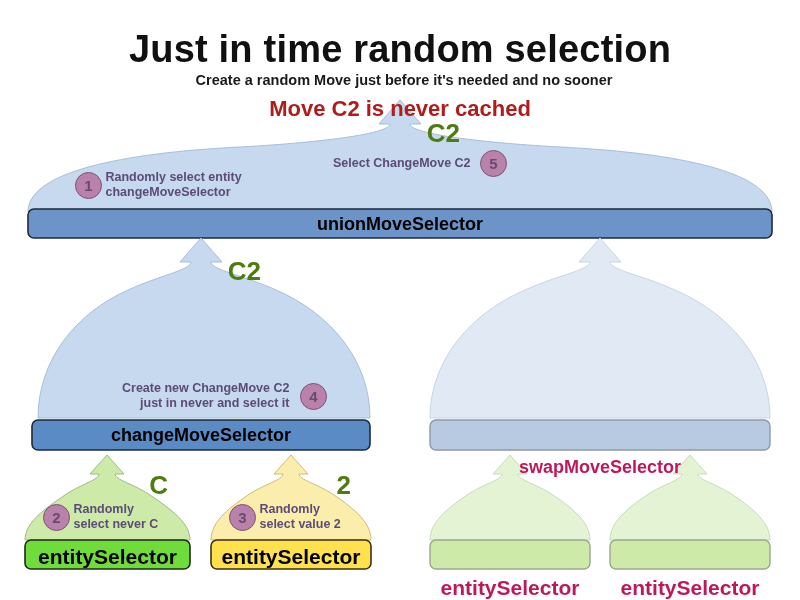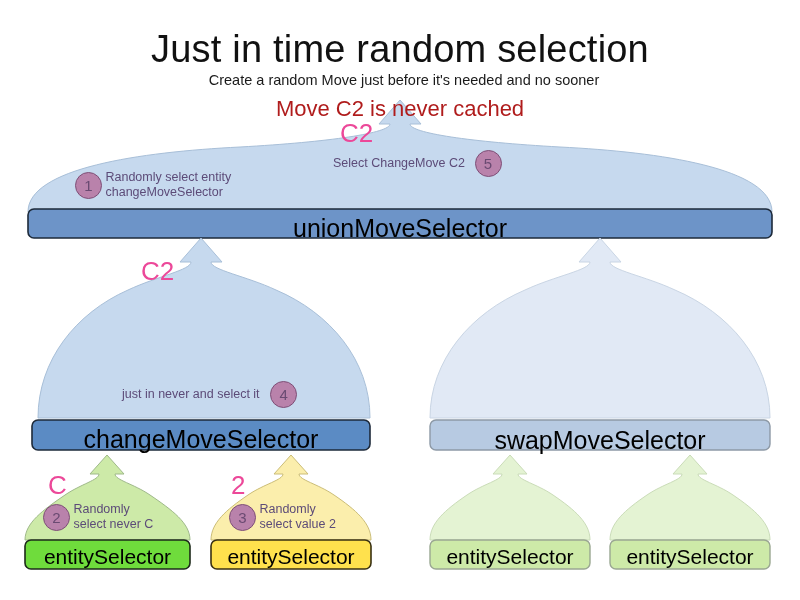--- a/index.html
+++ b/index.html
@@ -1,21 +1,21 @@
 <!DOCTYPE html>
 <html><head>
 <meta charset="utf-8">
 <style>
   html,body{margin:0;padding:0;}
   body{
     width:800px;height:600px;overflow:hidden;background:#ffffff;
     font-family:"Liberation Sans","DejaVu Sans",sans-serif;
     position:relative;
   }
-  #stage{position:absolute;left:0;top:0;width:800px;height:600px;}
+  #stage{position:absolute;left:0;top:0;width:800px;height:600px;font-weight:bold;}
   svg#diagram{position:absolute;left:0;top:0;width:800px;height:600px;}
 
   
   .lbl{position:absolute;white-space:nowrap;}
 
   .title{
     left:0;top:28px;width:800px;text-align:center;
     font-size:38px;color:#111111;letter-spacing:.2px;
   }
   .subtitle{
@@ -23,29 +23,29 @@
     font-size:14.5px;color:#1a1a1a;
   }
   .redNote{
     left:0;top:96px;width:800px;text-align:center;
     font-size:22px;color:#b01c1c;
     box-sizing:border-box;
   }
 
   
   .payload{
-    font-size:26px;color:#ec4899;text-align:left;
+    font-size:26px;color:#4d7c0f;text-align:right;
   }
 
   
   .barlabel{
-    font-size:25px;text-align:center;color:#000000;
+    font-size:18px;text-align:center;color:#000000;
   }
   .barlabel.small{font-size:21px;}
-  .faded-text{color:#000000;}
+  .faded-text{color:#be185d;margin-top:31px;}
 
   
   .note{
     color:#5c4b78;font-size:12.5px;line-height:15px;
   }
   .note .txt{display:inline-block;vertical-align:middle;}
   .badge{
     display:inline-block;vertical-align:middle;
     width:27px;height:27px;border-radius:50%;
     background:#b982ab;border:1.6px solid #7e4f77;
@@ -155,20 +155,21 @@
     <span class="txt">Select ChangeMove C2</span>
     <span class="badge" style="margin-left:6px">5</span>
   </div>
 
   <div class="lbl barlabel" style="left:28px;top:214px;width:744px;">unionMoveSelector</div>
 
   <div class="lbl payload" style="left:141px;top:256px;width:120px;">C2</div>
 
   <div class="lbl note" style="left:122px;top:381px;text-align:right;">
     <span class="txt">
+      <span style="display:block">Create new ChangeMove C2</span>
       <span style="display:block">just in never and select it</span>
     </span>
     <span class="badge" style="margin-left:7px">4</span>
   </div>
 
   <div class="lbl barlabel" style="left:32px;top:425px;width:338px;">changeMoveSelector</div>
 
   <div class="lbl barlabel faded-text" style="left:430px;top:426px;width:340px;">swapMoveSelector</div>
 
   <div class="lbl payload" style="left:48px;top:470px;width:120px;">C</div>

